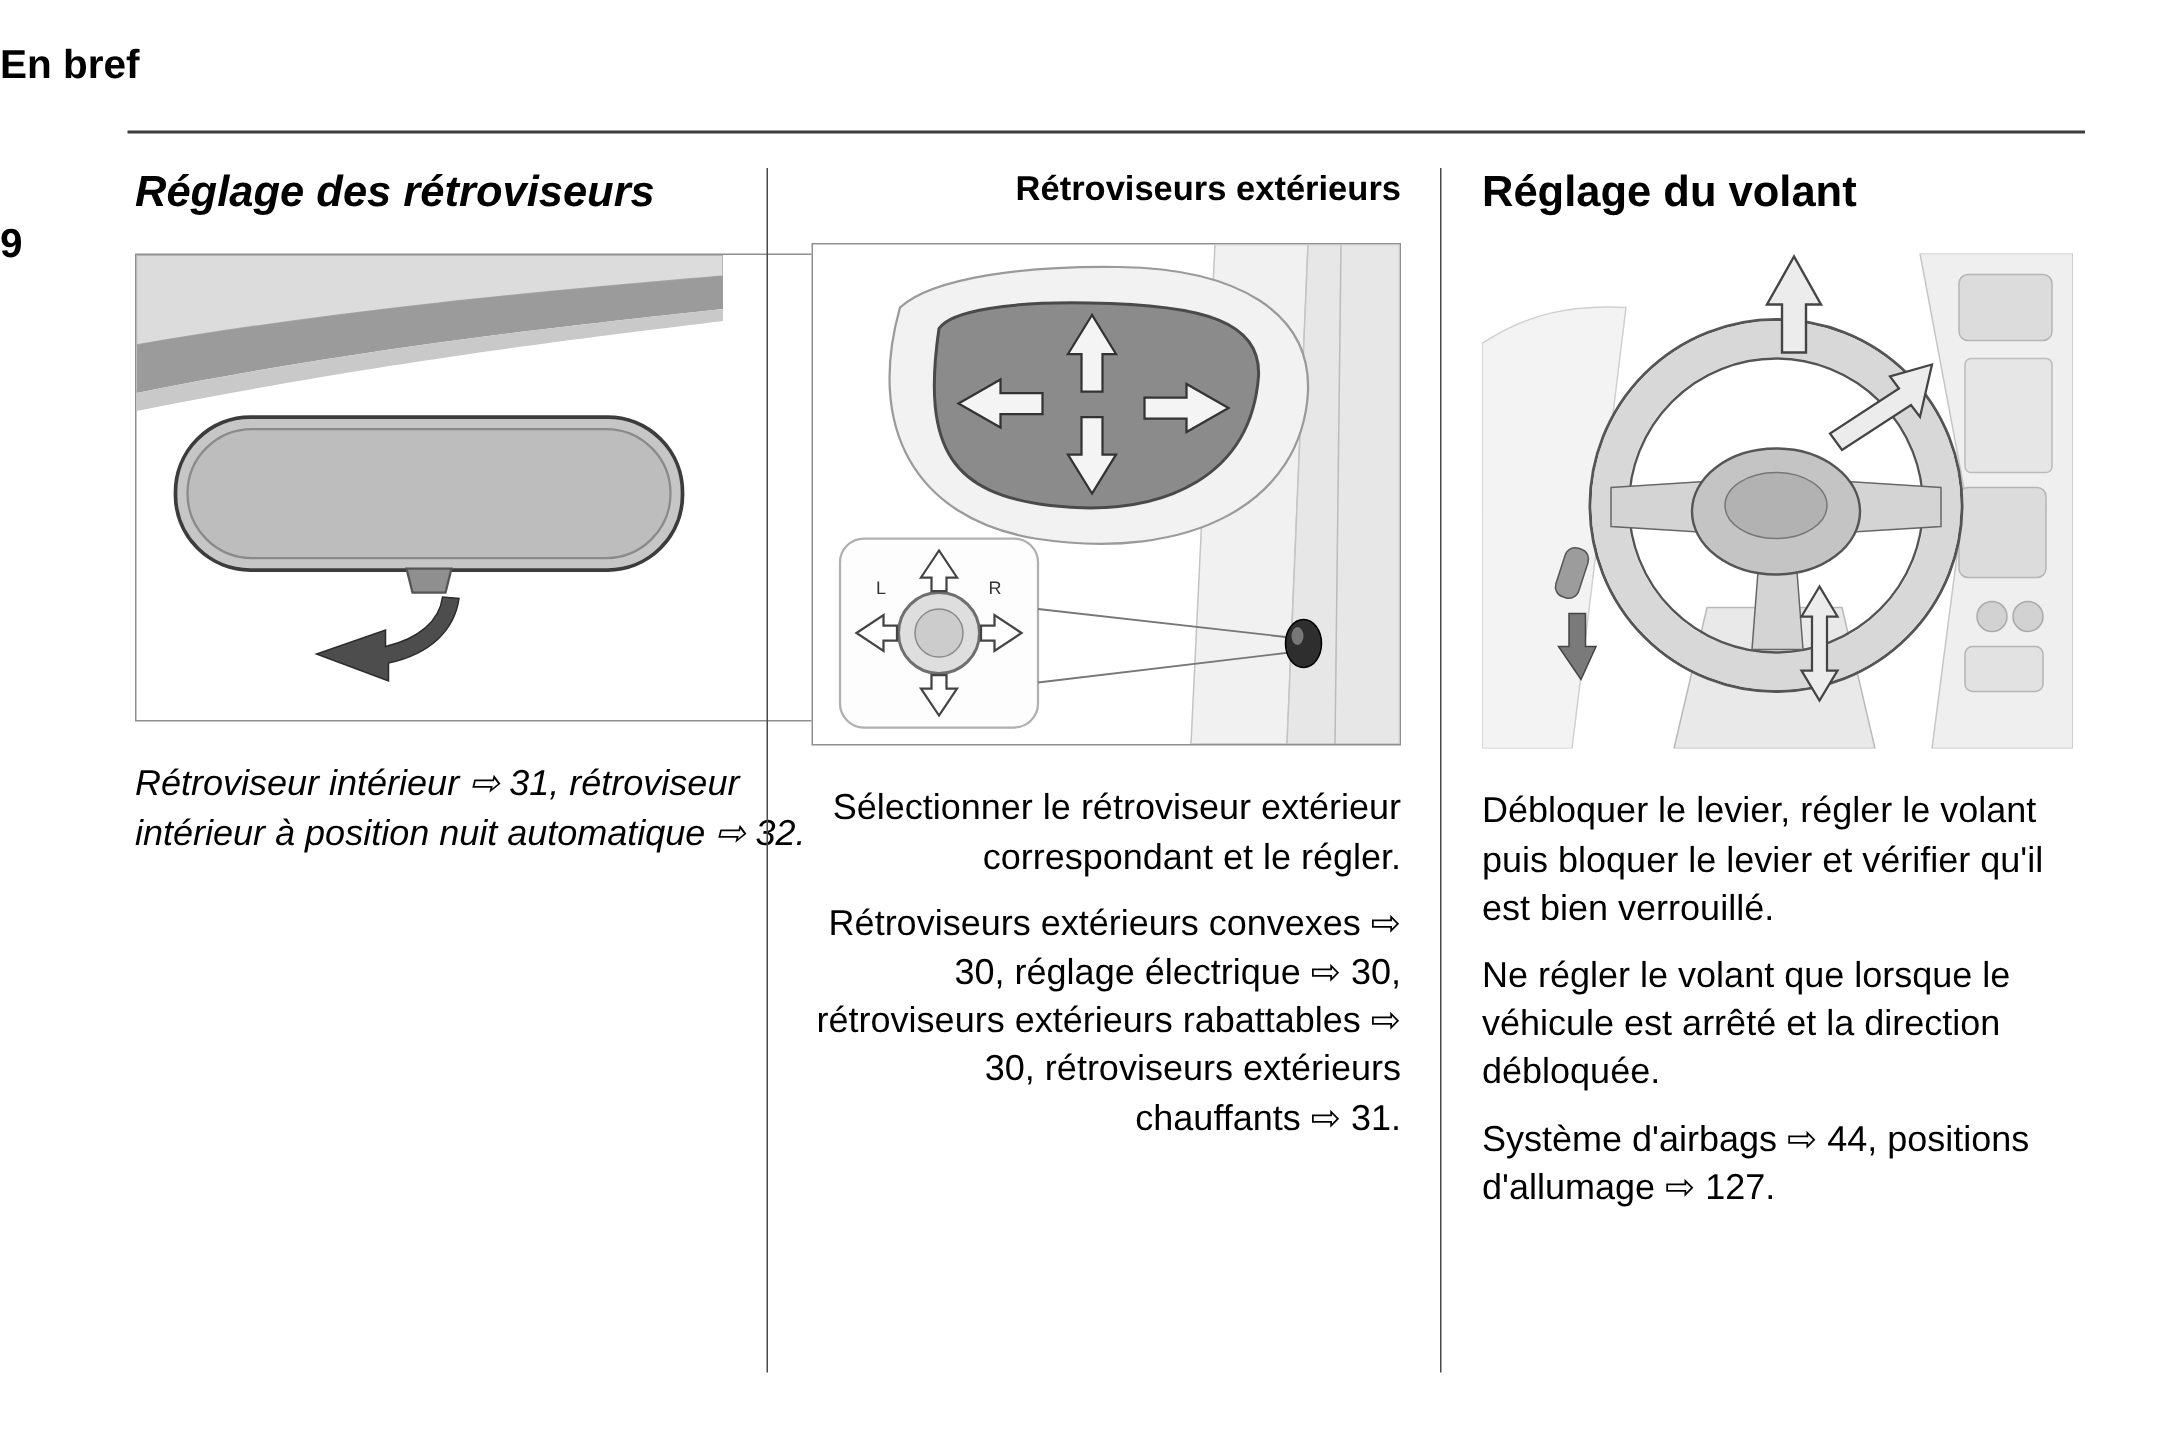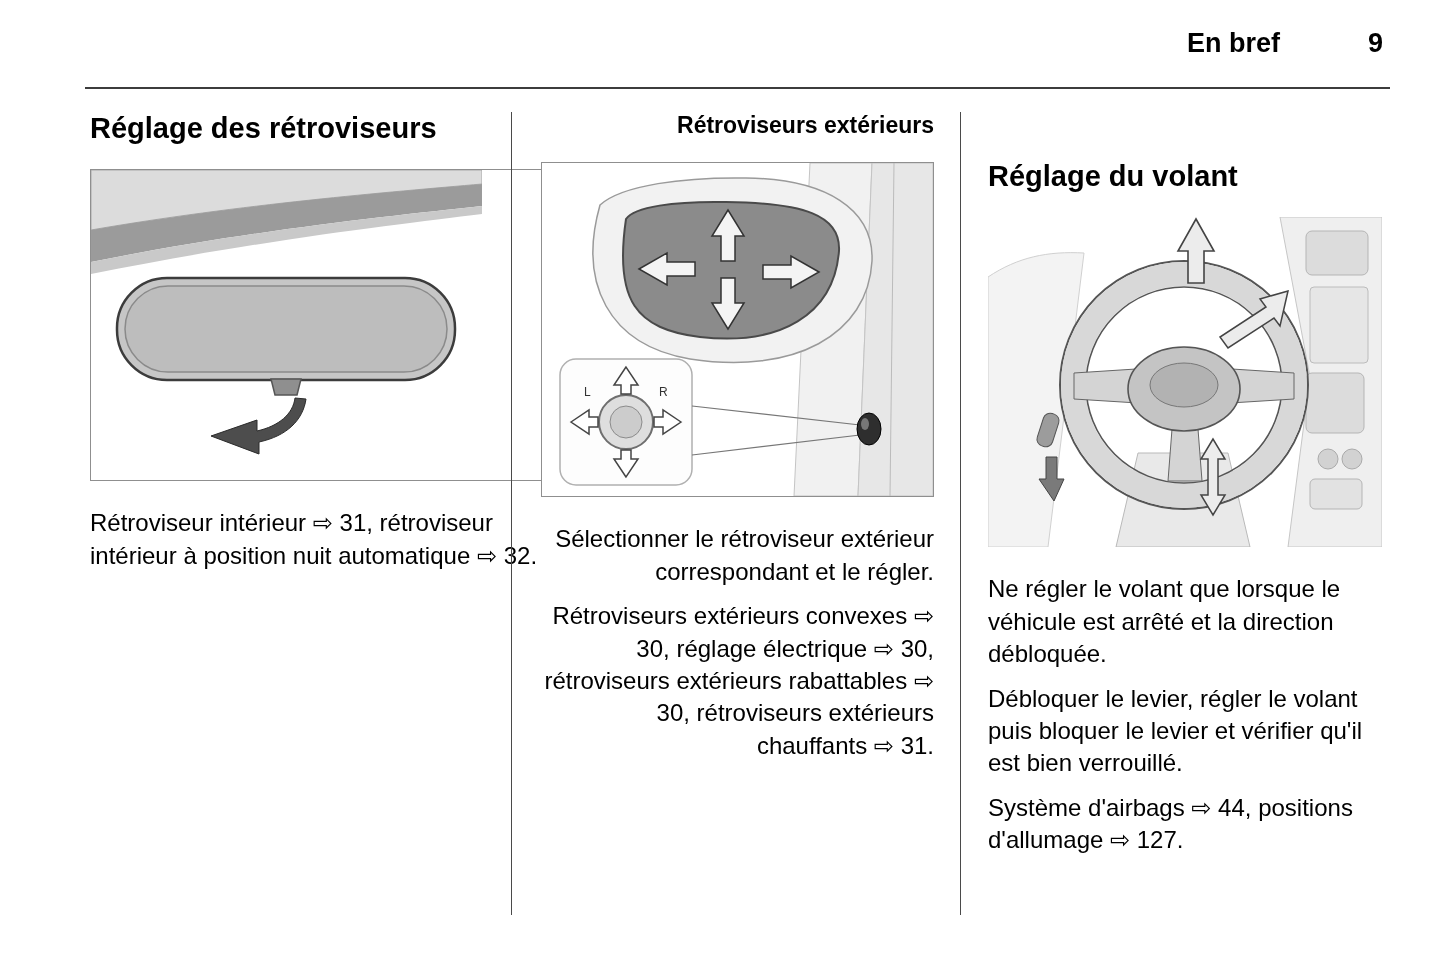--- a/index.html
+++ b/index.html
@@ -8,31 +8,31 @@
     width:1445px; height:965px;
     font-family:"Liberation Sans", sans-serif;
     color:#000;
     overflow:hidden;
   }
   .page { position:relative; width:1445px; height:965px; background:#fff; }
 
   .header {
     position:absolute; top:28px; left:0; width:1383px;
     display:flex; justify-content:flex-end; align-items:baseline; gap:88px;
-    font-weight:bold; font-size:27px;
+    font-weight:bold; font-size:27px;flex-direction:column;
   }
   .rule {
     position:absolute; top:87px; left:85px; width:1305px; height:2px;
     background:#3c3c3c;
   }
 
   .col { position:absolute; top:112px; }
-  .col1 { left:90px;  width:472px; }
+  .col1 { left:90px;  width:472px;font-style:italic; }
   .col2 { left:541px; width:393px;text-align:right; }
-  .col3 { left:988px; width:394px;margin-top:48px; }
+  .col3 { left:988px; width:394px; }
 
   .vdivider {
     position:absolute; top:112px; width:1px; height:803px; background:#4a4a4a;
   }
   .d1 { left:511px; }
   .d2 { left:960px; }
 
   .col-title    { font-size:29px; font-weight:bold; margin-bottom:24px; line-height:1.15; }
   .col-subtitle { font-size:23px; font-weight:bold; margin-bottom:24px; line-height:1.15; }
 
@@ -160,18 +160,18 @@
           <polygon points="225,222 213,242 220,242 220,278 213,278 225,298 237,278 230,278 230,242 237,242" fill="#ececec" stroke="#444444" stroke-width="1.5"></polygon>
         </g>
 
         <g>
           <rect x="52" y="196" width="16" height="34" rx="7" transform="rotate(18 60 213)" fill="#9c9c9c" stroke="#555555"></rect>
           <polygon points="62,240 52,262 59,262 59,284 70,284 70,262 77,262" transform="rotate(180 64 262)" fill="#7a7a7a" stroke="#444444"></polygon>
         </g>
       </svg>
     </figure>
 
+    <p class="body-text">Débloquer le levier, régler le volant puis bloquer le levier et vérifier qu'il est bien verrouillé.</p>
     <p class="body-text">Ne régler le volant que lorsque le véhicule est arrêté et la direction débloquée.</p>
-    <p class="body-text">Débloquer le levier, régler le volant puis bloquer le levier et vérifier qu'il est bien verrouillé.</p>
     <p class="body-text">Système d'airbags ⇨ 44, positions d'allumage ⇨ 127.</p>
   </div>
 
 </div>
 
 </body></html>

